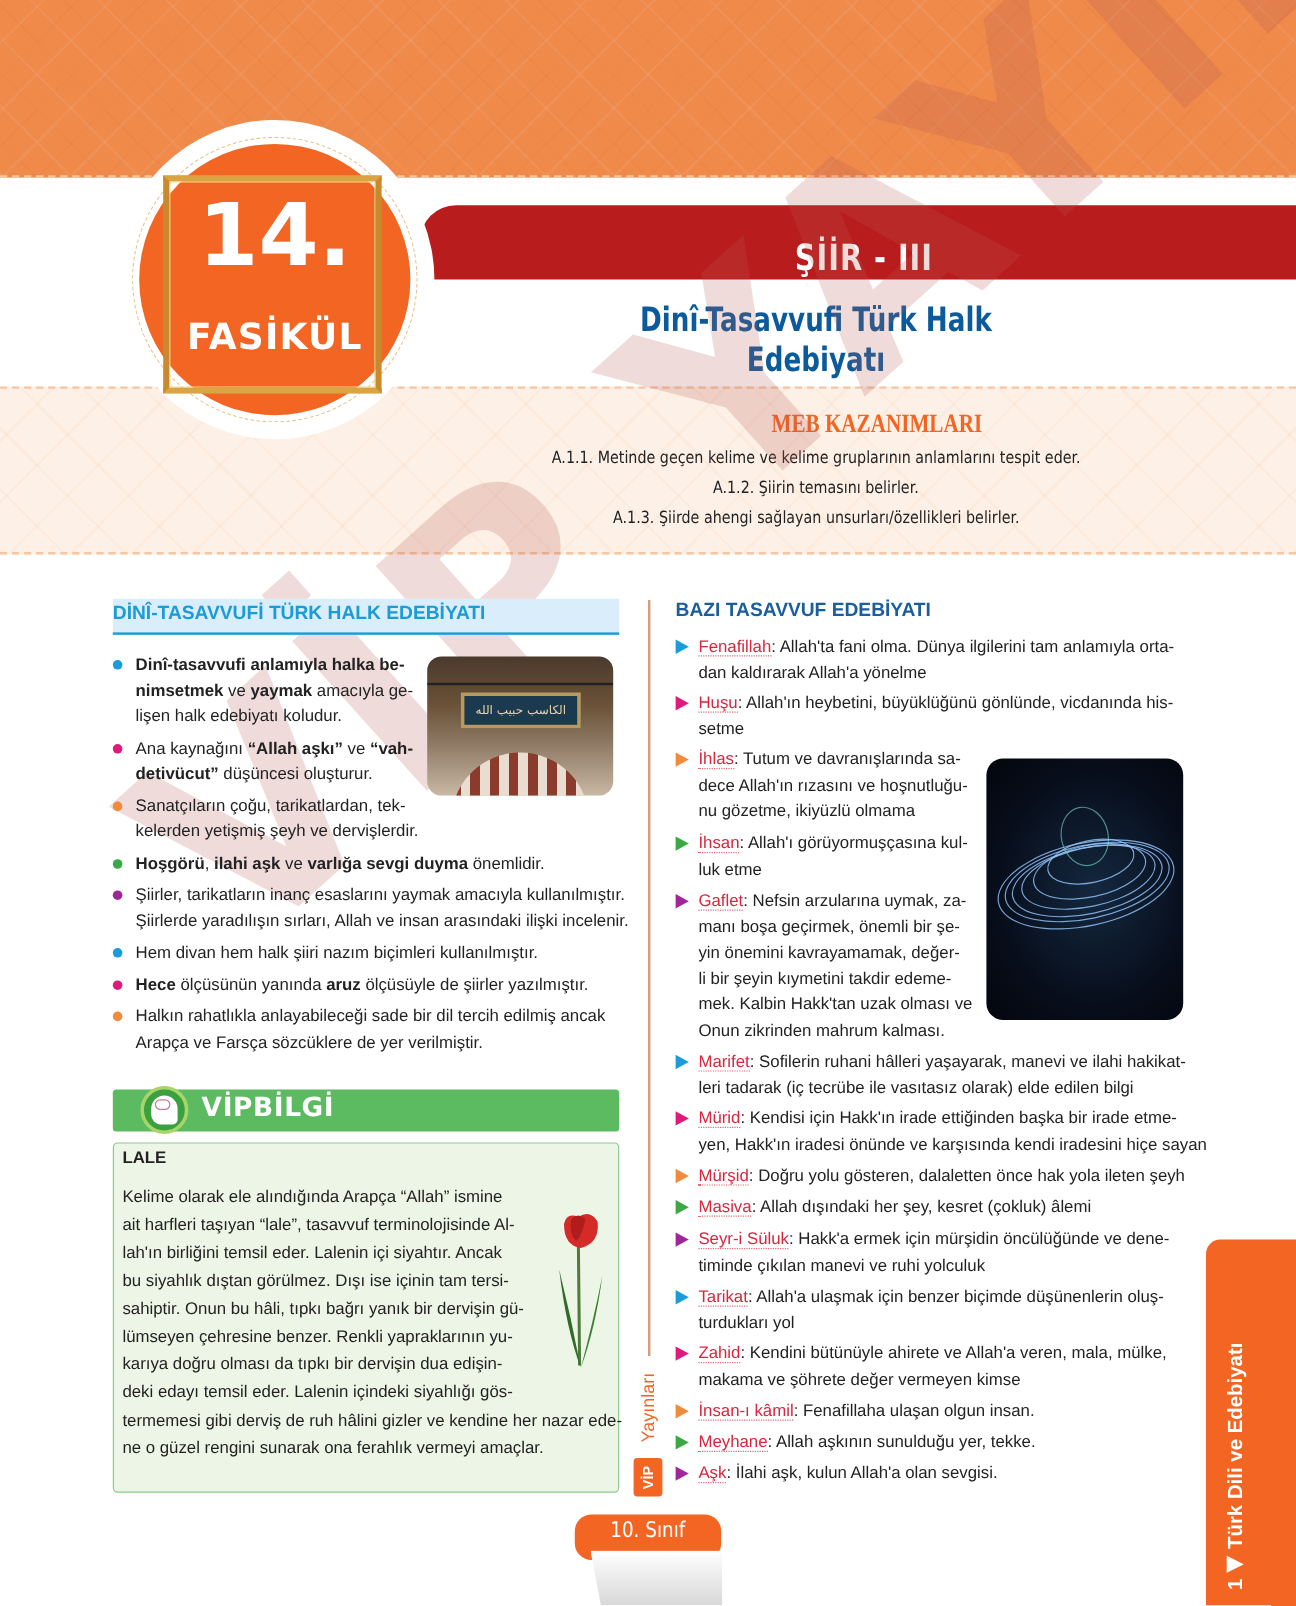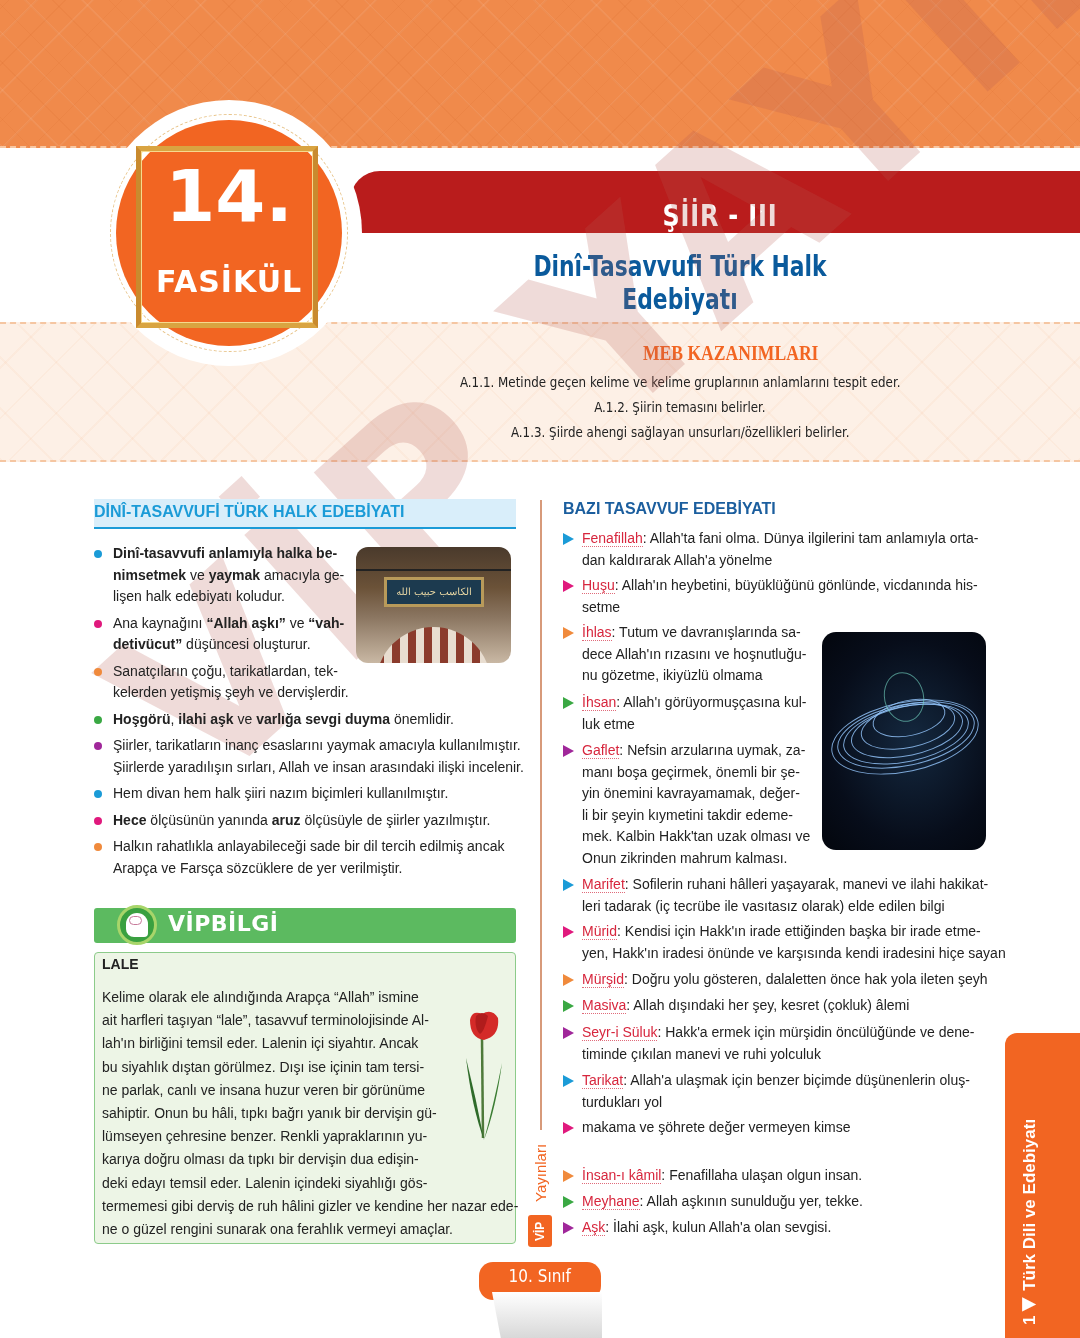--- a/index.html
+++ b/index.html
@@ -310,21 +310,20 @@
     </div>
   </div>
 <div class="vip-title">VİPBİLGİ</div>
 <div class="vip-box"></div>
 <div class="vip-box-title">LALE</div>
 <div class="vip-text" id="vip-text">
     <span class="l">Kelime olarak ele alındığında Arapça “Allah” ismine</span>
     <span class="l">ait harfleri taşıyan “lale”, tasavvuf terminolojisinde Al-</span>
     <span class="l">lah'ın birliğini temsil eder. Lalenin içi siyahtır. Ancak</span>
     <span class="l">bu siyahlık dıştan görülmez. Dışı ise içinin tam tersi-</span>
-    <span class="l">ne parlak, canlı ve insana huzur veren bir görünüme</span>
     <span class="l">sahiptir. Onun bu hâli, tıpkı bağrı yanık bir dervişin gü-</span>
     <span class="l">lümseyen çehresine benzer. Renkli yapraklarının yu-</span>
     <span class="l">karıya doğru olması da tıpkı bir dervişin dua edişin-</span>
     <span class="l">deki edayı temsil eder. Lalenin içindeki siyahlığı gös-</span>
     <span class="l">termemesi gibi derviş de ruh hâlini gizler ve kendine her nazar ede-</span>
     <span class="l">ne o güzel rengini sunarak ona ferahlık vermeyi amaçlar.</span>
   </div>
 <svg class="tulip" viewBox="0 0 50 135">
   <path d="M24 30 L25 130" stroke="#4e7a3a" stroke-width="2.5" fill="none"></path>
   <path d="M8 50 Q14 100 26 132 Q18 90 8 50Z" fill="#2f6b2a"></path>
@@ -394,20 +393,21 @@
       <span class="l"><span class="kw">Seyr-i Süluk</span>: Hakk'a ermek için mürşidin öncülüğünde ve dene-</span>
       <span class="l">timinde çıkılan manevi ve ruhi yolculuk</span>
     </div>
     <div class="term" style="top: 1070px;">
       <span class="tri" style="border-left-color: rgb(27, 155, 215);"></span>
       <span class="l"><span class="kw">Tarikat</span>: Allah'a ulaşmak için benzer biçimde düşünenlerin oluş-</span>
       <span class="l">turdukları yol</span>
     </div>
     <div class="term" style="top: 1117px;">
       <span class="tri" style="border-left-color: rgb(224, 25, 125);"></span>
+      <span class="l"><span class="kw">Zahid</span>: Kendini bütünüyle ahirete ve Allah'a veren, mala, mülke,</span>
       <span class="l">makama ve şöhrete değer vermeyen kimse</span>
     </div>
     <div class="term" style="top: 1165px;">
       <span class="tri" style="border-left-color: rgb(240, 138, 60);"></span>
       <span class="l"><span class="kw">İnsan-ı kâmil</span>: Fenafillaha ulaşan olgun insan.</span>
     </div>
     <div class="term" style="top: 1191px;">
       <span class="tri" style="border-left-color: rgb(58, 168, 67);"></span>
       <span class="l"><span class="kw">Meyhane</span>: Allah aşkının sunulduğu yer, tekke.</span>
     </div>

